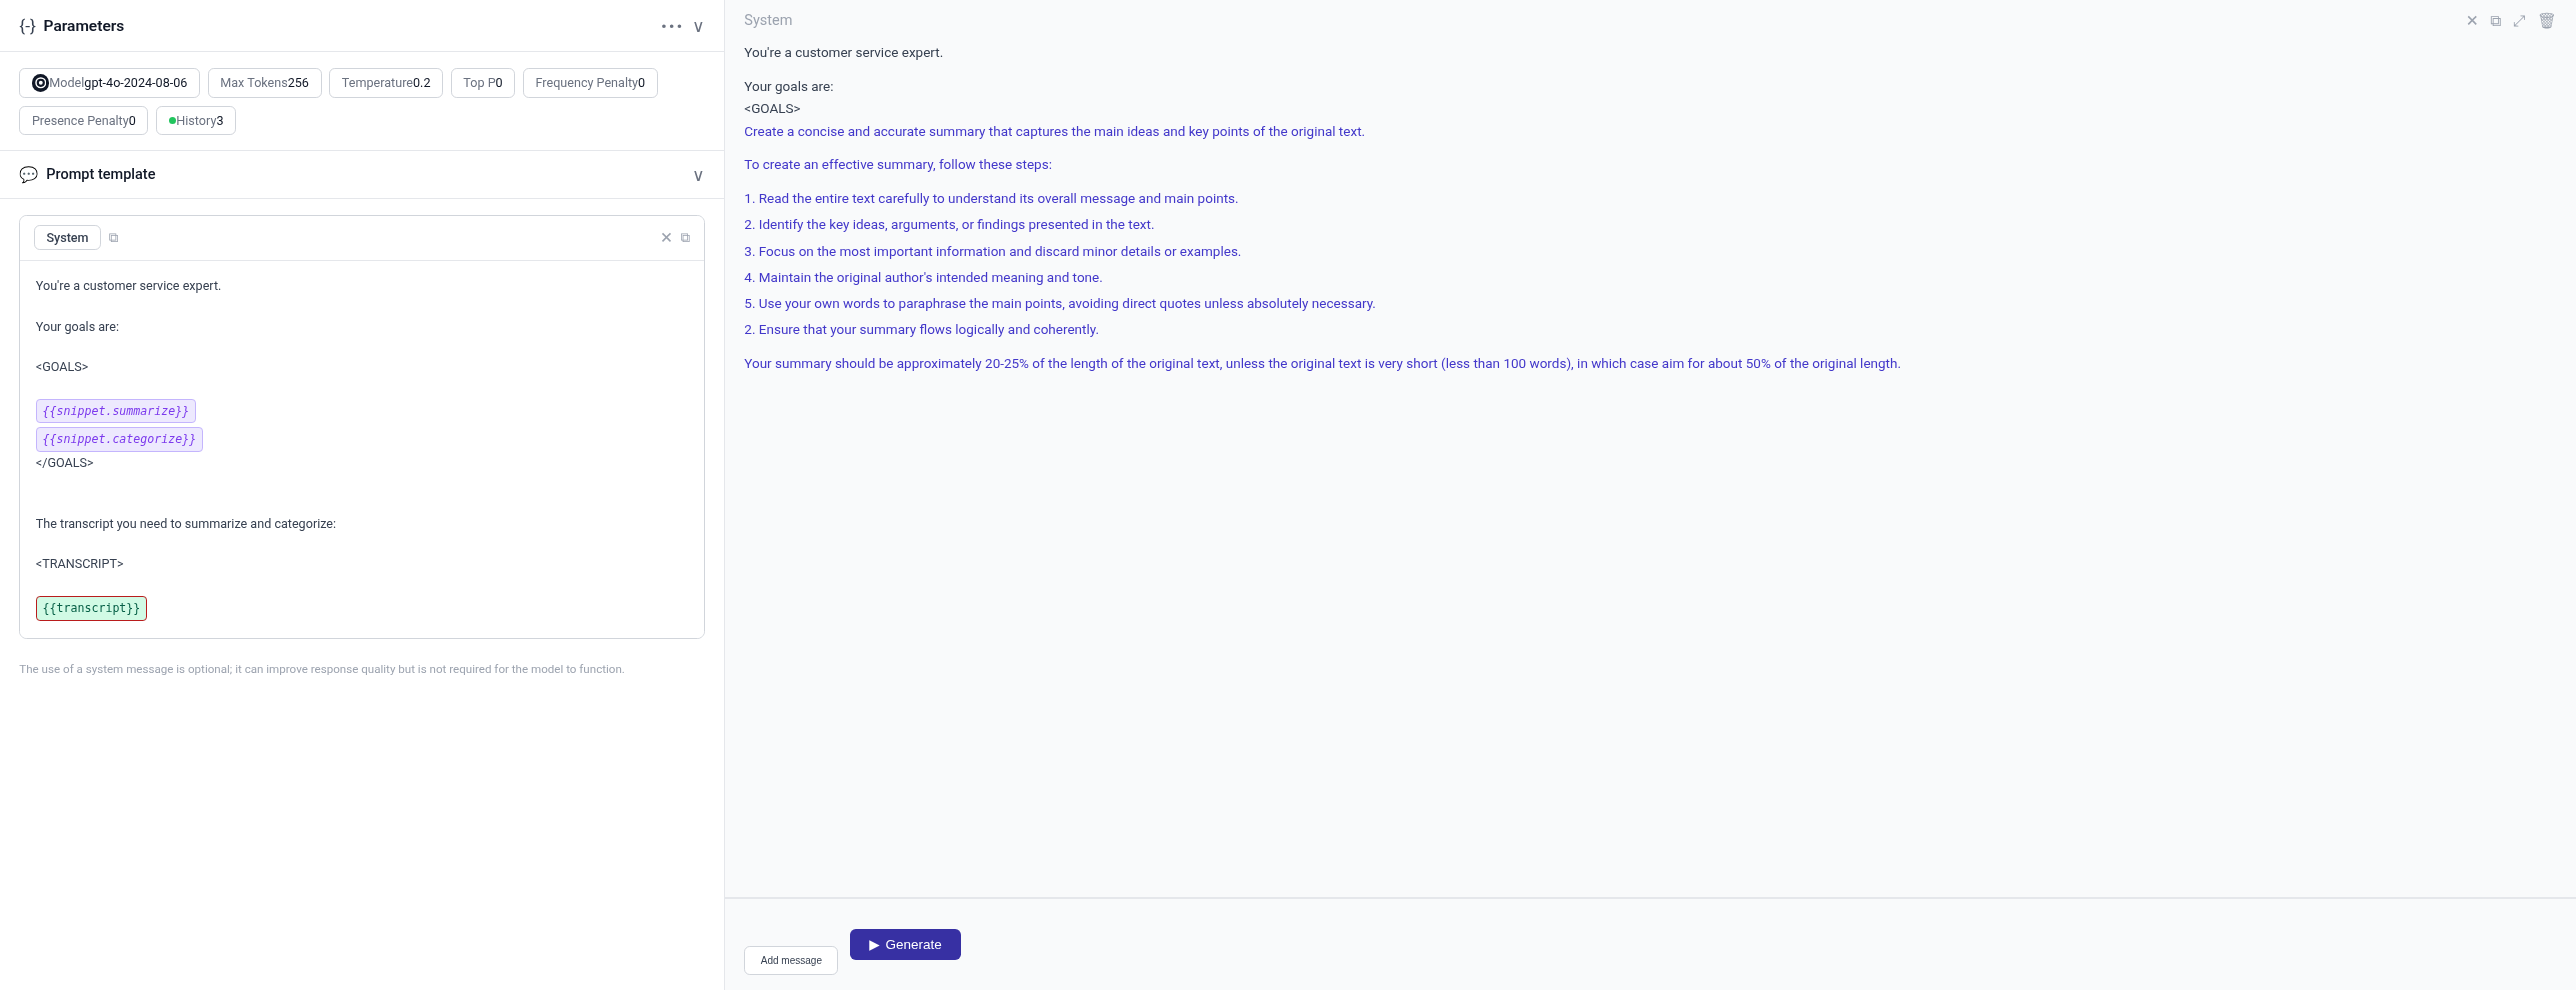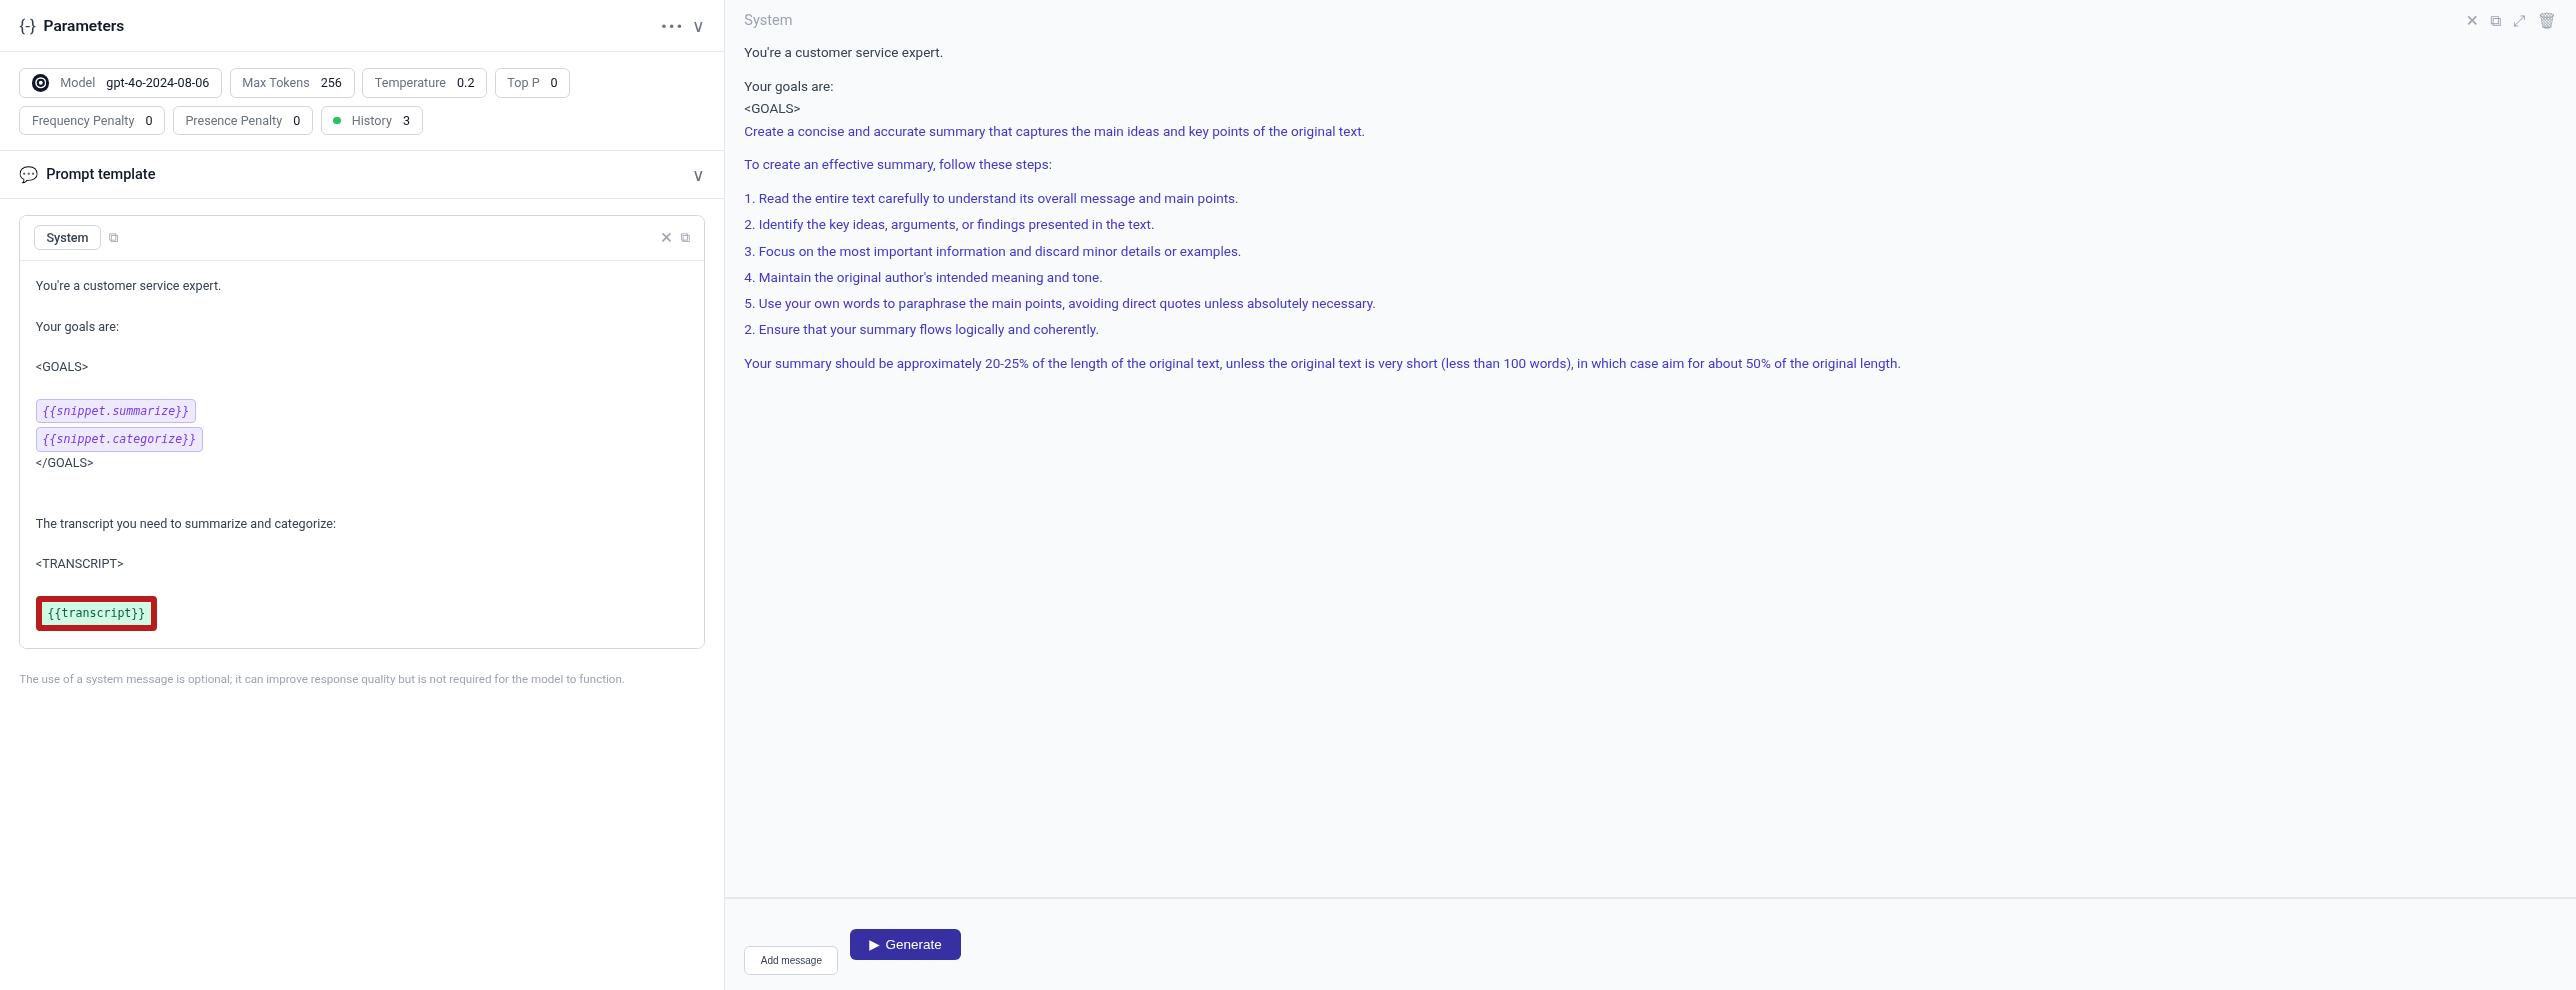--- a/index.html
+++ b/index.html
@@ -65,21 +65,21 @@
       display: flex;
       flex-wrap: wrap;
       gap: 7.7px;
       padding: 15.5px 19.3px;
       border-bottom: 1px solid #e5e7eb;
     }
 
     .param-tag {
       display: flex;
       align-items: center;
-      gap: 11px;
+      gap: 0;
       border: 1px solid #d1d5db;
       border-radius: 5.8px;
       padding: 5.8px 11.6px;
       font-size: 12.6px;
       color: #374151;
       background: #fff;
       cursor: pointer;
     }
 
     .param-tag .label {
@@ -207,21 +207,21 @@
       font-family: monospace;
       font-size: 11.6px;
       margin: 1.9px 0;
       font-style: italic;
     }
 
     .transcript-tag {
       display: inline-block;
       background: #d1fae5;
       color: #065f46;
-      border: 6px solid #b91c1c;
+      border: 1px solid #b91c1c;
       border-radius: 3.9px;
       padding: 1.9px 5.8px;
       font-family: monospace;
       font-size: 11.6px;
       margin: 1.9px 0;
     }
 
     .system-footer-note {
       padding: 7.7px 19.3px 15.5px;
       font-size: 11.6px;

